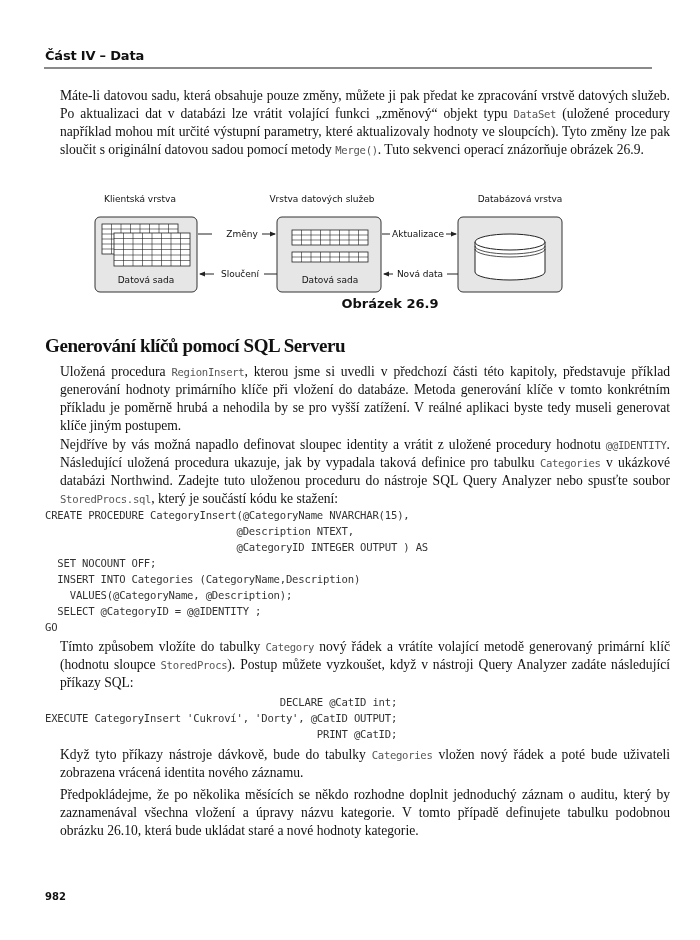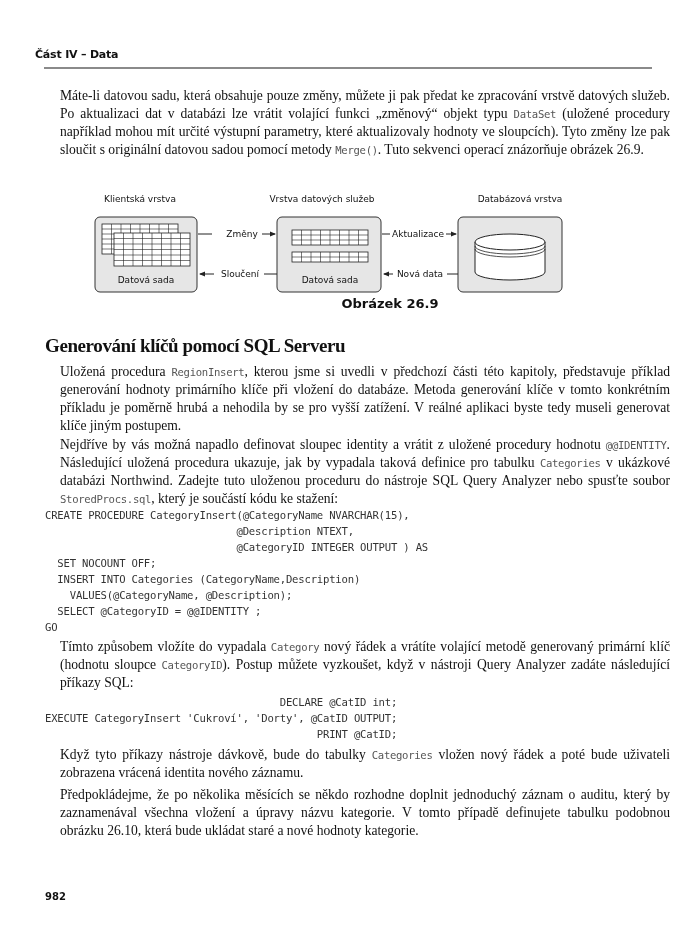--- a/index.html
+++ b/index.html
@@ -1,18 +1,18 @@
 <!DOCTYPE html>
 <html><head>
 <meta charset="utf-8">
 <style>
   html, body { margin:0; padding:0; background:#fff; }
   body { width:700px; height:940px; position:relative; overflow:hidden; color:#111; }
   .page { position:absolute; left:0; top:0; width:700px; height:940px; }
-  .running-head { position:absolute; left:35px; top:48px; font-family:"DejaVu Sans", sans-serif; font-weight:bold; font-size:11px; letter-spacing:-0.2px; }
+  .running-head { position:absolute; left:45px; top:48px; font-family:"DejaVu Sans", sans-serif; font-weight:bold; font-size:13px; letter-spacing:-0.2px; }
   .head-rule { position:absolute; left:44px; top:67px; width:608px; height:2px; background:#8a8a8a; }
   .para { position:absolute; left:60px; width:610px; font-family:"Liberation Serif", serif; font-size:13.6px; line-height:18px; text-align:justify; margin:0; }
   .code { font-family:"DejaVu Sans Mono", monospace; font-size:10.6px; color:#555; letter-spacing:-0.3px; }
   .codeblock { position:absolute; left:45px; font-family:"DejaVu Sans Mono", monospace; font-size:10.6px; color:#333; line-height:16px; white-space:pre; margin:0; letter-spacing:-0.2px; }
   .h2 { position:absolute; left:45px; top:335px; font-family:Liberation Serif, serif; font-weight:bold; font-size:19px; letter-spacing:-0.4px; margin:0; }
   .fig { position:absolute; left:80px; top:185px; width:540px; height:140px; }
   .caption { position:absolute; left:0; width:700px; top:296px; text-align:center; font-family:"DejaVu Sans", sans-serif; font-weight:bold; font-size:13px;padding-left:40px; }
   .folio { position:absolute; left:45px; top:891px; font-family:"DejaVu Sans", sans-serif; font-weight:bold; font-size:10px; }
   svg text { font-family:"DejaVu Sans", sans-serif; font-size:9px; fill:#111; }
 </style>
@@ -134,21 +134,21 @@
 
   <pre class="codeblock" style="top:507px;" id="code1">CREATE PROCEDURE CategoryInsert(@CategoryName NVARCHAR(15),
                                @Description NTEXT,
                                @CategoryID INTEGER OUTPUT ) AS
   SET NOCOUNT OFF;
   INSERT INTO Categories (CategoryName,Description)
     VALUES(@CategoryName, @Description);
   SELECT @CategoryID = @@IDENTITY ;
 GO</pre>
 
-  <p class="para" style="top:638px;"><span>Tímto způsobem vložíte do vypadala </span><span class="code">Category</span><span> nový řádek a vrátíte volající metodě generovaný primární klíč (hodnotu sloupce </span><span class="code">CategoryID</span><span>). Postup můžete vyzkoušet, když v nástroji Query Analyzer zadáte následující příkazy SQL:</span></p>
+  <p class="para" style="top:638px;"><span>Tímto způsobem vložíte do tabulky </span><span class="code">Category</span><span> nový řádek a vrátíte volající metodě generovaný primární klíč (hodnotu sloupce </span><span class="code">StoredProcs</span><span>). Postup můžete vyzkoušet, když v nástroji Query Analyzer zadáte následující příkazy SQL:</span></p>
 
   <pre class="codeblock" style="top:694px;text-align:right;" id="code2">DECLARE @CatID int;
 EXECUTE CategoryInsert 'Cukroví', 'Dorty', @CatID OUTPUT;
 PRINT @CatID;</pre>
 
   <p class="para" style="top:746px;"><span>Když tyto příkazy nástroje dávkově, bude do tabulky </span><span class="code">Categories</span><span> vložen nový řádek a poté bude uživateli zobrazena vrácená identita nového záznamu.</span></p>
 
   <p class="para" style="top:786px;">Předpokládejme, že po několika měsících se někdo rozhodne doplnit jednoduchý záznam o auditu, který by zaznamenával všechna vložení a úpravy názvu kategorie. V tomto případě definujete tabulku podobnou obrázku 26.10, která bude ukládat staré a nové hodnoty kategorie.</p>
 
   <div class="folio">982</div>

